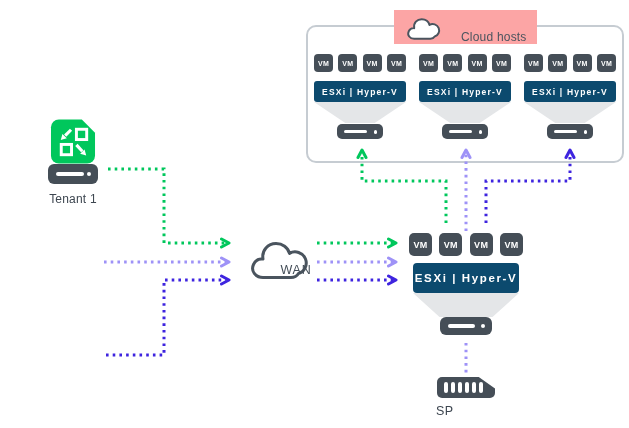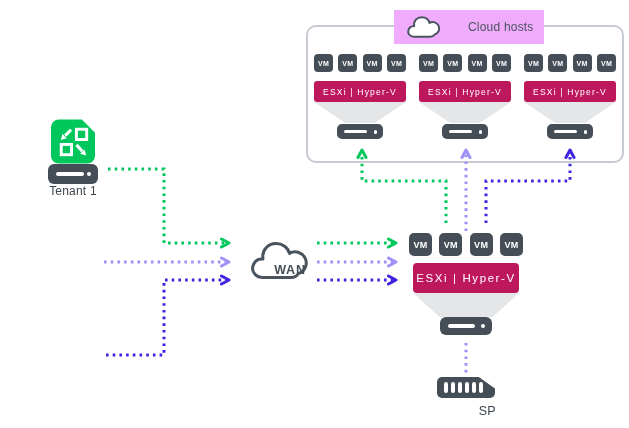--- a/index.html
+++ b/index.html
@@ -7,31 +7,31 @@
   body { font-family:"Liberation Sans","DejaVu Sans",sans-serif; }
   .canvas { position:relative; width:629px; height:428px; background:#fff; overflow:hidden; }
 
   
   .overlay { position:absolute; left:0; top:0; z-index:5; pointer-events:none; }
   .conn { fill:none; stroke-width:3; stroke-dasharray:2.6 4.1; }
 
   
   .ch-box { position:absolute; left:306px; top:25px; width:318px; height:138px;
             border:2px solid #c6ccd2; border-radius:10px; background:#fff; z-index:1; }
-  .ch-title { position:absolute; left:86px; top:-17px; height:34px; background:#f0abfc;
-              display:flex; align-items:center; gap:24px; padding:0 10px; z-index:2; }
+  .ch-title { position:absolute; left:86px; top:-17px; height:34px; background:#fca5a5;
+              display:flex; align-items:flex-end; gap:17px; padding:0 10px; z-index:2; }
   .ch-title span { font-size:12px; color:#4a545e; letter-spacing:.2px; white-space:nowrap; }
   .ch-row { display:flex; justify-content:center; gap:13px; padding-top:27px; }
 
   
   .host { display:flex; flex-direction:column; align-items:center; }
   .vms { display:flex; justify-content:space-between; width:100%; }
   .vm { background:#454e57; color:#fff; font-weight:bold; display:flex;
         align-items:center; justify-content:center; }
-  .hyp { background:#be185d; color:#fff; font-weight:normal; display:flex;
+  .hyp { background:#0c4a6e; color:#fff; font-weight:bold; display:flex;
          align-items:center; justify-content:center; white-space:nowrap; }
   .funnel { background:#e4e6e8; }
   .server { position:relative; background:#454e57; }
   .server .stripe { position:absolute; background:#fff; border-radius:2px; }
   .server .dot { position:absolute; background:#fff; border-radius:50%; }
 
   
   .host.sm { width:92px; }
   .host.sm .vm { width:19px; height:18px; border-radius:4px; font-size:7px; letter-spacing:.3px; }
   .host.sm .hyp { width:92px; height:21px; border-radius:3px; margin-top:9px;
@@ -46,35 +46,35 @@
   .host.lg .vm { width:23px; height:23px; border-radius:5px; font-size:9px; letter-spacing:.3px; }
   .host.lg .hyp { width:106px; height:30px; border-radius:4px; margin-top:7px;
                   font-size:11.5px; letter-spacing:1.6px; }
   .host.lg .funnel { width:106px; height:24px; clip-path:polygon(0 0,100% 0,75% 100%,25% 100%); }
   .host.lg .server { width:52px; height:18px; border-radius:6px; }
   .host.lg .stripe { left:8px; top:7px; width:27px; height:4px; }
   .host.lg .dot { right:7px; top:7px; width:4px; height:4px; }
 
   
   .wan { position:absolute; left:246px; top:234px; width:68px; height:53px; z-index:2; }
-  .wan .wan-label { position:absolute; left:10px; top:9px; width:100%; height:100%;
+  .wan .wan-label { position:absolute; left:16px; top:9px; width:100%; height:100%;
                     display:flex; align-items:center; justify-content:center;
-                    font-size:12.5px; font-weight:bold; color:#444e58; letter-spacing:.8px; }
+                    font-size:12.5px; font-weight:normal; color:#444e58; letter-spacing:.8px; }
 
   
   .tenant { position:absolute; left:46px; width:54px; text-align:center; z-index:2; }
   .tenant.t1 { top:118px; } .tenant.t2 { top:224px; } .tenant.t3 { top:330px; }
   .tenant svg { display:block; margin:0 auto; }
   .tenant .server { width:50px; height:20px; border-radius:6px; margin:-1px auto 0; }
   .tenant .stripe { left:8px; top:8px; width:28px; height:4px; }
   .tenant .dot { right:7px; top:8px; width:4px; height:4px; }
-  .tenant .t-label { font-size:12px; color:#3d4650; letter-spacing:.2px; white-space:nowrap; }
-
-  
-  .sp { position:absolute; left:436px; top:377px; width:60px; text-align:right; z-index:2; }
+  .tenant .t-label { margin-top:8px; font-size:12px; color:#3d4650; letter-spacing:.2px; white-space:nowrap; }
+
+  
+  .sp { position:absolute; left:436px; top:377px; width:60px; text-align:left; z-index:2; }
   .sp-icon { width:58px; height:21px; margin:0 auto; background:#454e57; border-radius:5px;
              clip-path:polygon(0 0,72% 0,100% 55%,100% 100%,0 100%);
              display:flex; gap:3px; padding:5px 0 0 7px; }
   .sp-icon i { display:block; width:4px; height:11px; background:#fff; border-radius:2px; }
   .sp-label { margin-top:6px; font-size:12.5px; color:#3d4650; letter-spacing:.3px; }
 </style>
 </head>
 <body>
 
 <div class="canvas">

